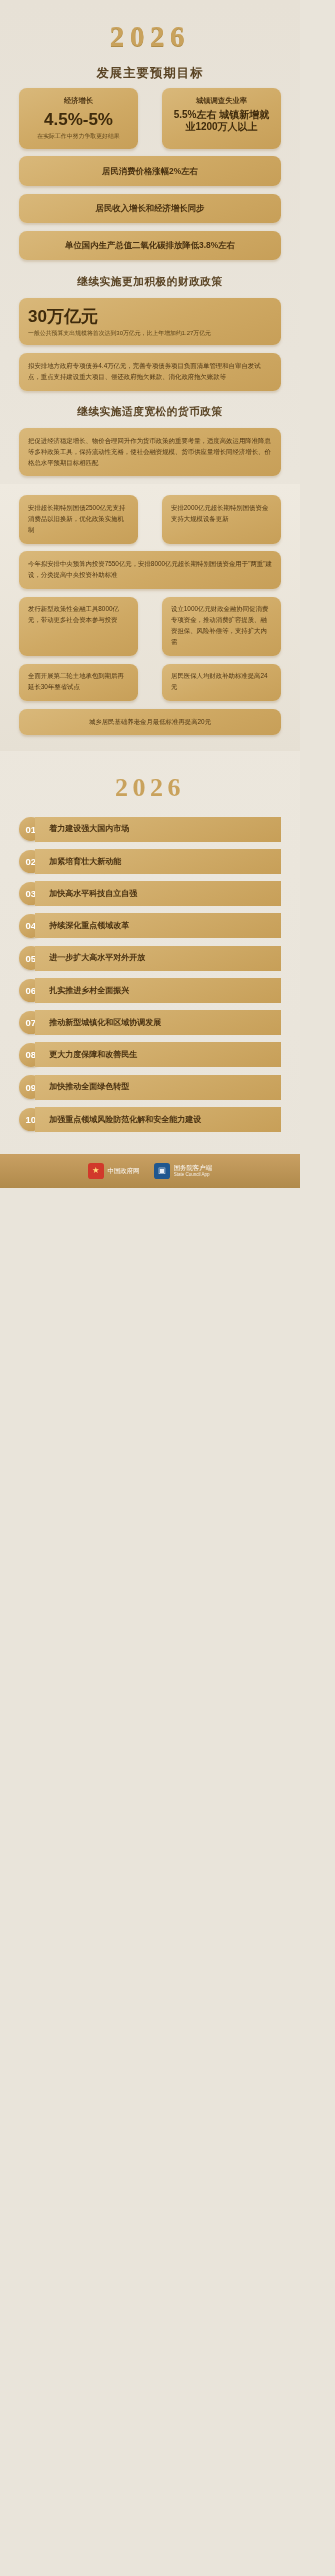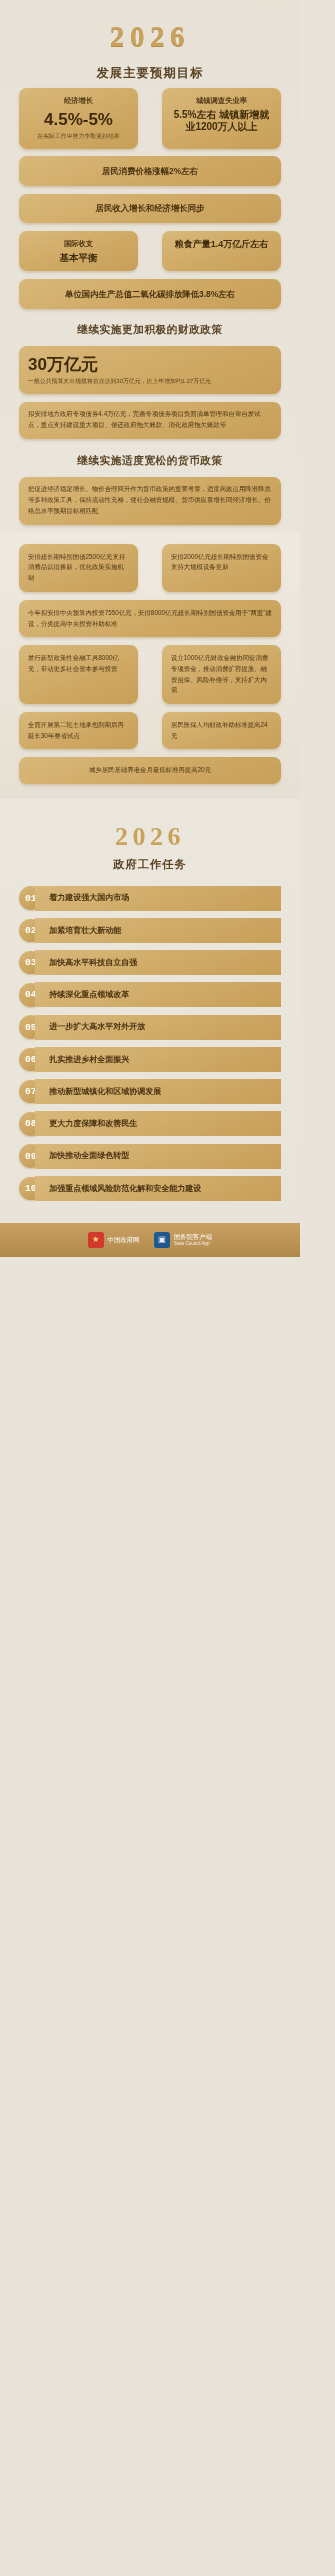--- a/index.html
+++ b/index.html
@@ -128,21 +128,21 @@
     height: 23.5px;
     border-radius: 50%;
     background: linear-gradient(150deg,#d8b678,#c49a52);
     color: #fff;
     font-size: 9.5px;
     font-weight: bold;
     display: flex;
     align-items: center;
     justify-content: center;
     flex: 0 0 23.5px;
-    font-family: Liberation Mono, monospace;
+    font-family: Liberation Sans, sans-serif;
     box-shadow: 0 1.1px 1.7px rgba(140,110,60,.3);
   }
   .task-body {
     margin-left: -7.8px;
     flex: 1;
     background: linear-gradient(160deg,#d9b87a,#c79f58);
     border-radius: 0;
     padding: 6.7px 7.8px 6.7px 14.6px;
     font-size: 8px;
     font-weight: bold;
@@ -199,29 +199,20 @@
     </div>
 
     <div class="row">
       <div class="card one-line">居民消费价格涨幅2%左右</div>
     </div>
 
     <div class="row">
       <div class="card one-line">居民收入增长和经济增长同步</div>
     </div>
 
-    <div class="row">
-      <div class="card center">
-        <span class="lbl">国际收支</span>
-        <span class="big" style="font-size:9.5px">基本平衡</span>
-      </div>
-      <div class="card center">
-        <span class="big" style="font-size:9px">粮食产量1.4万亿斤左右</span>
-      </div>
-    </div>
 
     <div class="row">
       <div class="card one-line">单位国内生产总值二氧化碳排放降低3.8%左右</div>
     </div>
   </div>
 
   <div class="sec-head">继续实施更加积极的财政政策</div>
   <div class="wrap">
     <div class="row">
       <div class="card">
@@ -259,21 +250,20 @@
         <div class="card para">居民医保人均财政补助标准提高24元</div>
       </div>
       <div class="row">
         <div class="card para" style="text-align:center">城乡居民基础养老金月最低标准再提高20元</div>
       </div>
     </div>
   </div>
 
   <div class="tasks-hero">
     <div class="tasks-year">2026</div>
-    <div class="tasks-sub">政府工作任务</div>
   </div>
 
   <div class="task-list">
     <div class="task">
       <div class="task-num">01</div>
       <div class="task-body">着力建设强大国内市场</div>
     </div>
     <div class="task">
       <div class="task-num">02</div>
       <div class="task-body">加紧培育壮大新动能</div>

